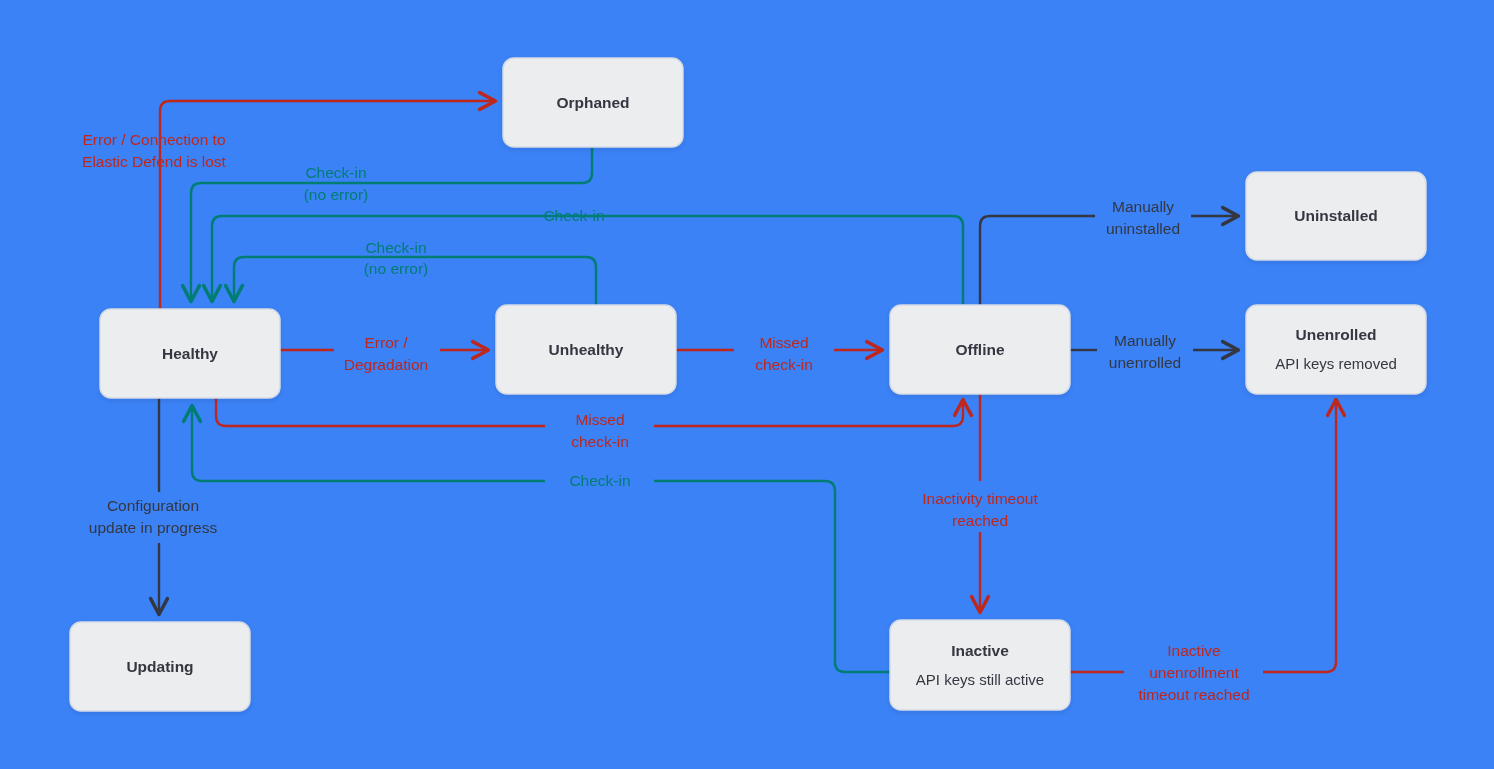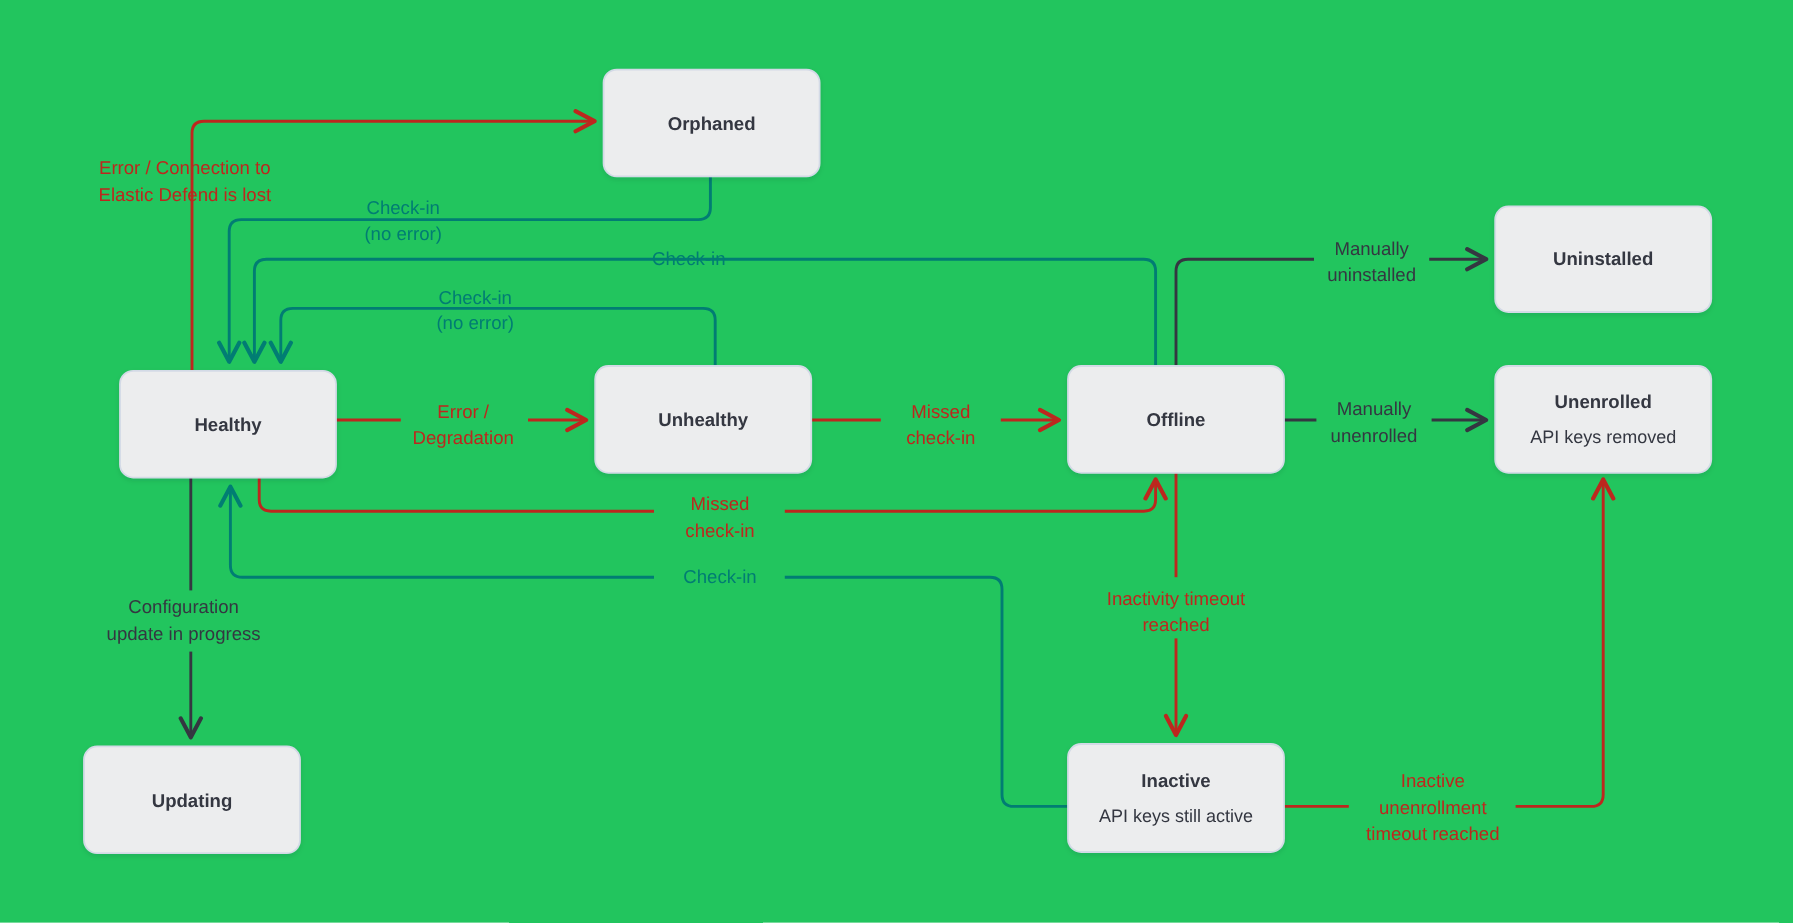--- a/index.html
+++ b/index.html
@@ -1,17 +1,17 @@
 <!DOCTYPE html>
 <html><head>
 <meta charset="utf-8">
 <style>
   html,body{margin:0;padding:0;background:#fff;}
   body{width:1494px;height:769px;font-family:"Liberation Sans",sans-serif;}
-  #stage{position:relative;width:1494px;height:769px;overflow:hidden;background:#22c55e;}
+  #stage{position:relative;width:1494px;height:769px;overflow:hidden;background:#3b82f6;}
   svg{position:absolute;top:0;left:0;width:1494px;height:769px;}
   .node-rect{fill:#ECEDEE;stroke:#D3DAE6;stroke-width:1.5;}
   .node-title{font-family:"Liberation Sans",sans-serif;font-size:15.5px;font-weight:bold;fill:#343741;text-anchor:middle;dominant-baseline:middle;}
   .node-sub{font-family:"Liberation Sans",sans-serif;font-size:15px;font-weight:normal;fill:#343741;text-anchor:middle;dominant-baseline:middle;}
   .edge-label{font-family:"Liberation Sans",sans-serif;font-size:15.5px;text-anchor:middle;dominant-baseline:middle;}
   .lbl-red{fill:#BD271E;}
   .lbl-teal{fill:#017D73;}
   .lbl-dark{fill:#343741;}
   .ln{fill:none;stroke-width:2.4;stroke-linecap:butt;stroke-linejoin:round;}
   .ln-red{stroke:#BD271E;}

